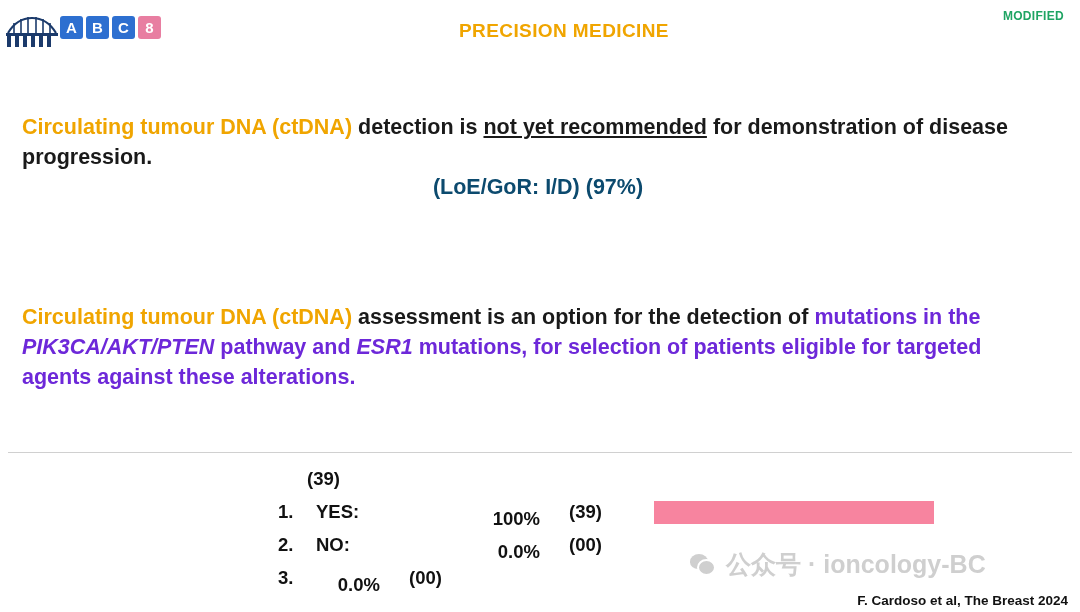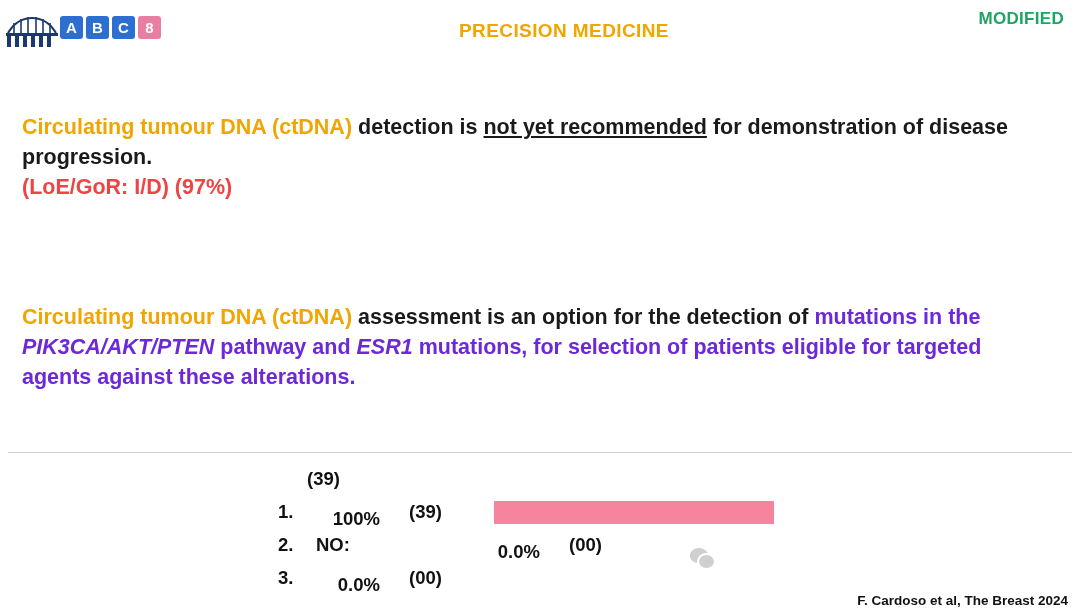--- a/index.html
+++ b/index.html
@@ -68,21 +68,21 @@
     font-size: 19px;
     font-weight: bold;
     letter-spacing: 0.4px;
     margin-left: 48px;
   }
   .modified {
     position: absolute;
     right: 16px;
     top: 9px;
     color: #1fa463;
-    font-size: 17px;
+    font-size: 12px;
     font-weight: bold;
     letter-spacing: 0.3px;
   }
 
   
   .block {
     position: absolute;
     left: 22px;
     right: 26px;
     font-size: 21.5px;
@@ -91,21 +91,21 @@
     font-weight: bold;
   }
   .block1 { top: 112px; }
   .block2 { top: 302px; }
 
   .orange { color: #f0a500; }
   .green  { color: #6d28d9; }
   .plain  { color: #1a1a1a; }
   .underline { text-decoration: underline; }
   .italic { font-style: italic; }
-  .loe { display: block; color: #ef4444; }
+  .loe { display: block; color: #0c4a6e; text-align: center; }
 
   
   .divider {
     position: absolute;
     left: 8px;
     right: 8px;
     top: 452px;
     height: 1px;
     background: #d0d0d0;
   }
@@ -234,20 +234,21 @@
 <div class="divider"></div>
 
 <div class="votes">
 
   <div class="vote-row">
     <span class="v-count">(39)</span>
   </div>
 
   <div class="vote-row">
     <span class="v-num">1.</span>
+    <span class="v-label">YES:</span>
     <span class="v-pct">100%</span>
     <span class="v-count">(39)</span>
     <span class="v-bar-cell">
       <span class="bar" id="bar-yes" style="width: 280px; background: rgb(247, 132, 159);"></span>
     </span>
   </div>
 
   <div class="vote-row">
     <span class="v-num">2.</span>
     <span class="v-label">NO:</span>
@@ -266,15 +267,16 @@
       <span class="bar" id="bar-abstain" style="width: 0px; background: rgb(247, 132, 159);"></span>
     </span>
   </div>
 </div>
 
 <div class="watermark">
   <span class="wechat-icon">
     <span class="b1"></span>
       <span class="b2"></span>
   </span>
+  <span>公众号 · ioncology-BC</span>
 </div>
 
 <div class="citation">F. Cardoso et al, The Breast 2024</div>
 
 </body></html>

